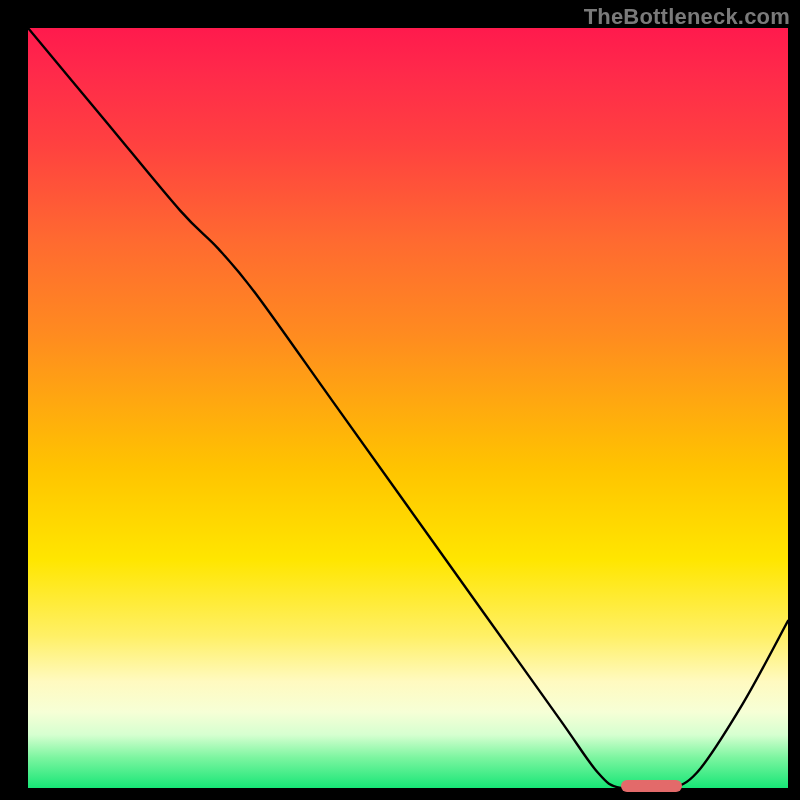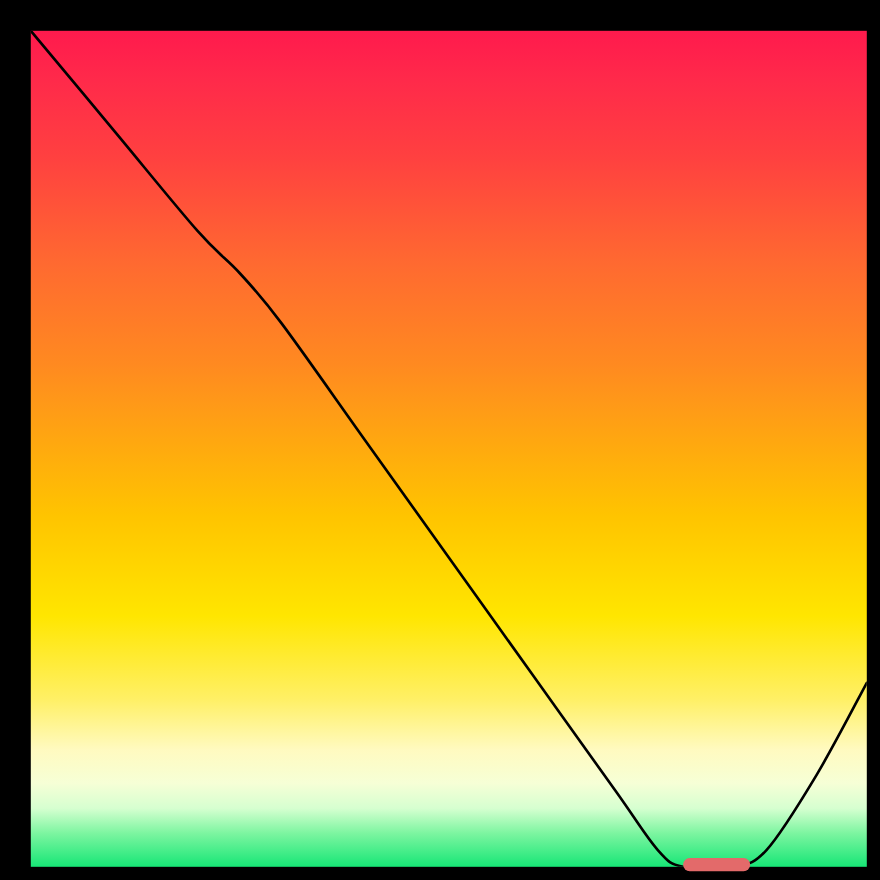--- a/index.html
+++ b/index.html
@@ -64,14 +64,15 @@
 
   <div class="plot-area">
 
     <svg class="curve-layer" viewBox="0 0 760 760" preserveAspectRatio="none">
       <path id="curve-path" d="M 0,0 C 12.666666666666666,15.200000000000008 50.66666666666667,60.800000000000054 76,91.20000000000005 C 101.33333333333333,121.60000000000004 133,160.86666666666665 152,182.39999999999998 C 171,203.9333333333333 177.33333333333334,206.46666666666664 190,220.39999999999998 C 202.66666666666666,234.33333333333331 209,240.66666666666666 228,266 C 247,291.3333333333333 278.6666666666667,336.9333333333333 304,372.4 C 329.3333333333333,407.8666666666667 354.6666666666667,443.3333333333333 380,478.8 C 405.3333333333333,514.2666666666667 430.6666666666667,549.7333333333333 456,585.2 C 481.3333333333333,620.6666666666667 513,665 532,691.6 C 551,718.2 559.8666666666667,733.4 570,744.8 C 580.1333333333333,756.1999999999999 581.4000000000001,757.4666666666667 592.8000000000001,760 C 604.2,762.5333333333333 625.7333333333333,762.5333333333333 638.4,760 C 651.0666666666666,757.4666666666667 656.1333333333333,758.7333333333333 668.8,744.8 C 681.4666666666666,730.8666666666666 699.1999999999999,701.7333333333333 714.4,676.4 C 729.6,651.0666666666666 752.4,606.7333333333333 760,592.8" fill="none" stroke="#000" stroke-width="2.4" stroke-linejoin="round" stroke-linecap="round"></path>
     </svg>
 
     <div id="marker" class="marker-pill" style="left: 592.8px; width: 60.8px; top: 752px;"></div>
   </div>
 
+  <div class="watermark">TheBottleneck.com</div>
 
 </div>
 
 </body></html>

